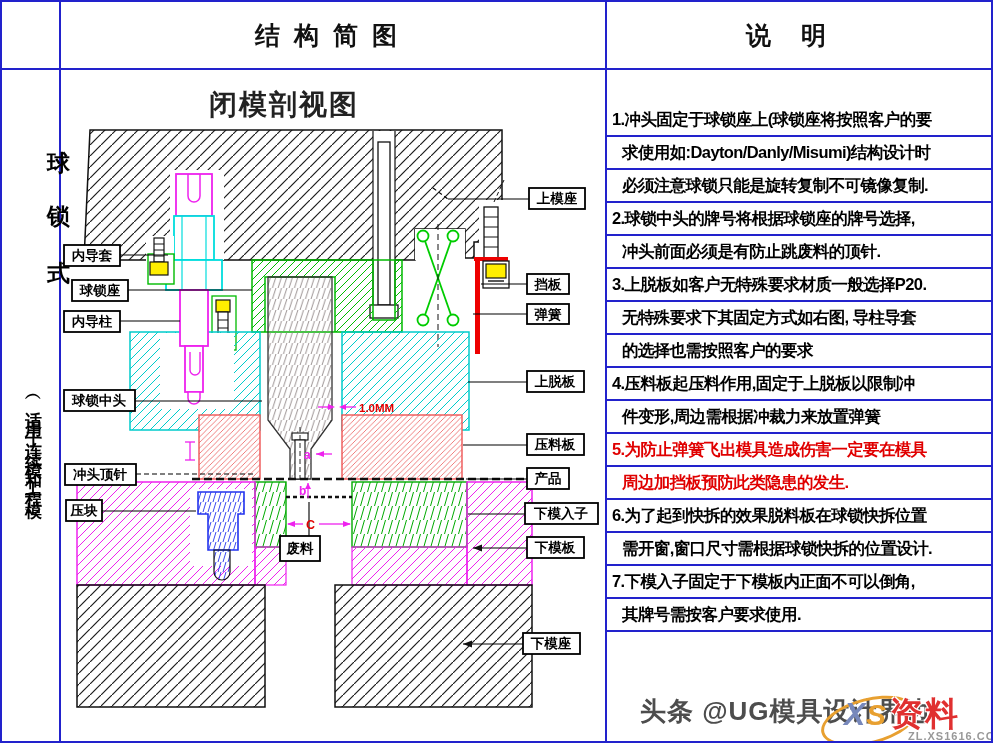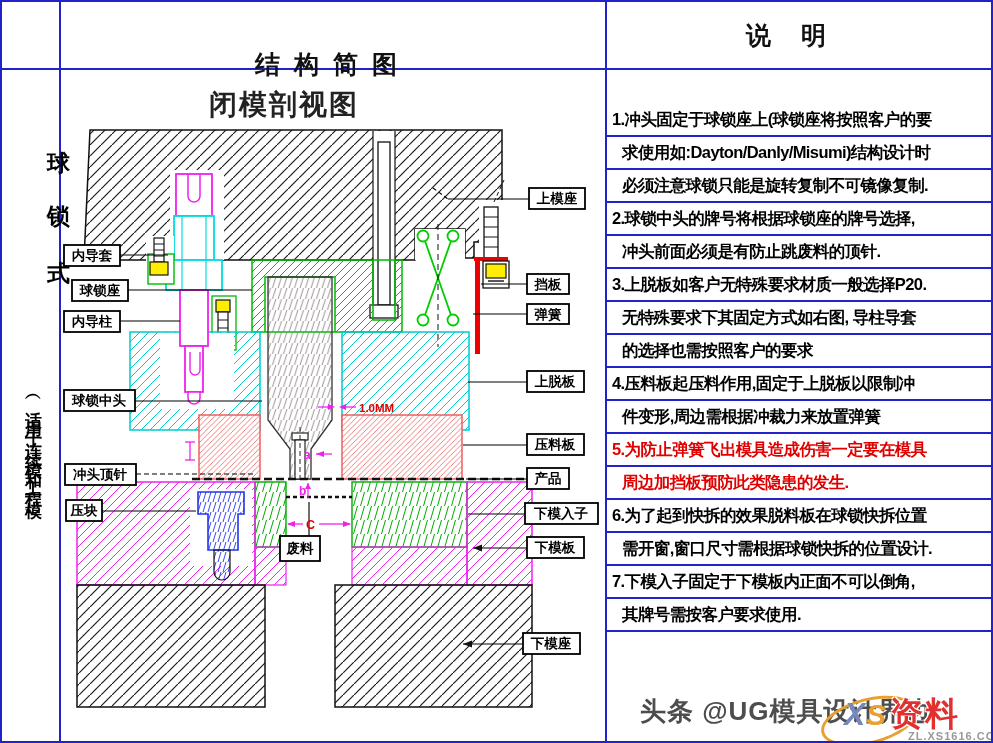--- a/index.html
+++ b/index.html
@@ -9,21 +9,21 @@
   .v1{left:57px;} .v2{left:603px;}
   .hline{position:absolute;left:0;right:0;top:66px;height:2px;background:#2222cc;}
   
   .rail{position:absolute;left:0;top:68px;width:57px;bottom:0;text-align:center;color:#000;}
   .rail-title{position:absolute;left:0;width:57px;top:62px;writing-mode:vertical-rl;
       font-size:23px;font-weight:bold;letter-spacing:55px;margin:0 auto;left:16px;}
   .rail-sub{position:absolute;left:20px;top:318px;writing-mode:vertical-rl;
       font-size:17px;font-weight:bold;letter-spacing:10px;}
   
   .head-structure{position:absolute;left:59px;top:0;width:544px;height:66px;display:flex;
-      align-items:center;justify-content:center;font-size:25px;font-weight:bold;letter-spacing:14px;color:#111;margin-top:29px;}
+      align-items:center;justify-content:center;font-size:25px;font-weight:bold;letter-spacing:14px;color:#111;}
   .head-notes{position:absolute;left:605px;top:0;width:388px;height:66px;display:flex;
       align-items:center;justify-content:center;font-size:25px;font-weight:bold;letter-spacing:30px;color:#111;}
   
   .mid{position:absolute;left:59px;top:68px;width:544px;height:673px;}
   .mid-subtitle{position:absolute;left:148px;top:16px;font-size:28px;font-weight:bold;letter-spacing:2px;color:#222;}
   .diagram-svg{position:absolute;left:0;top:0;}
   svg text{font-family:"Liberation Sans",sans-serif;}
   .lblbox{fill:#ffffff;stroke:#000;stroke-width:1.8;}
   .lbltxt{font-size:13.5px;font-weight:bold;fill:#000;text-anchor:middle;}
   .leader{stroke:#000;stroke-width:1.2;fill:none;}

